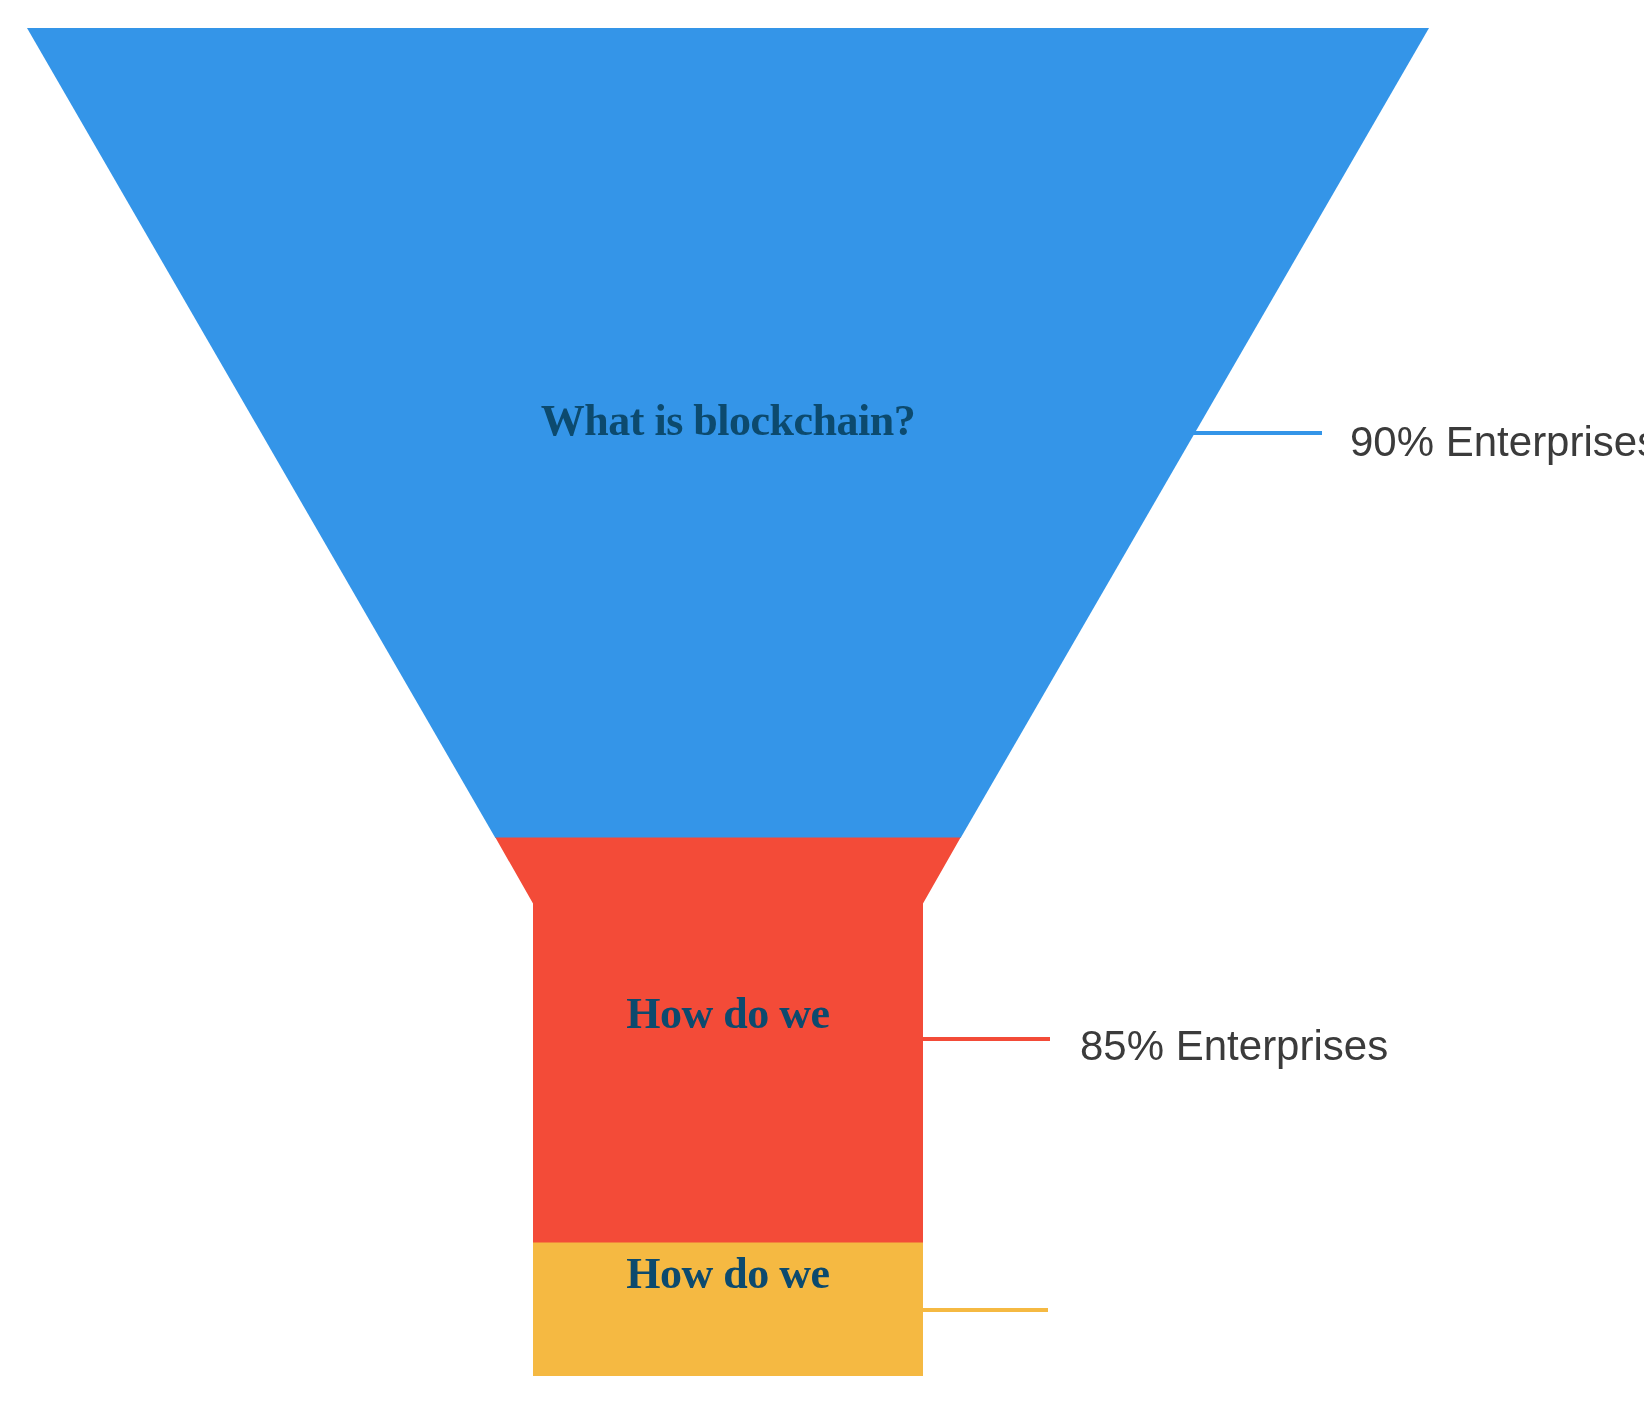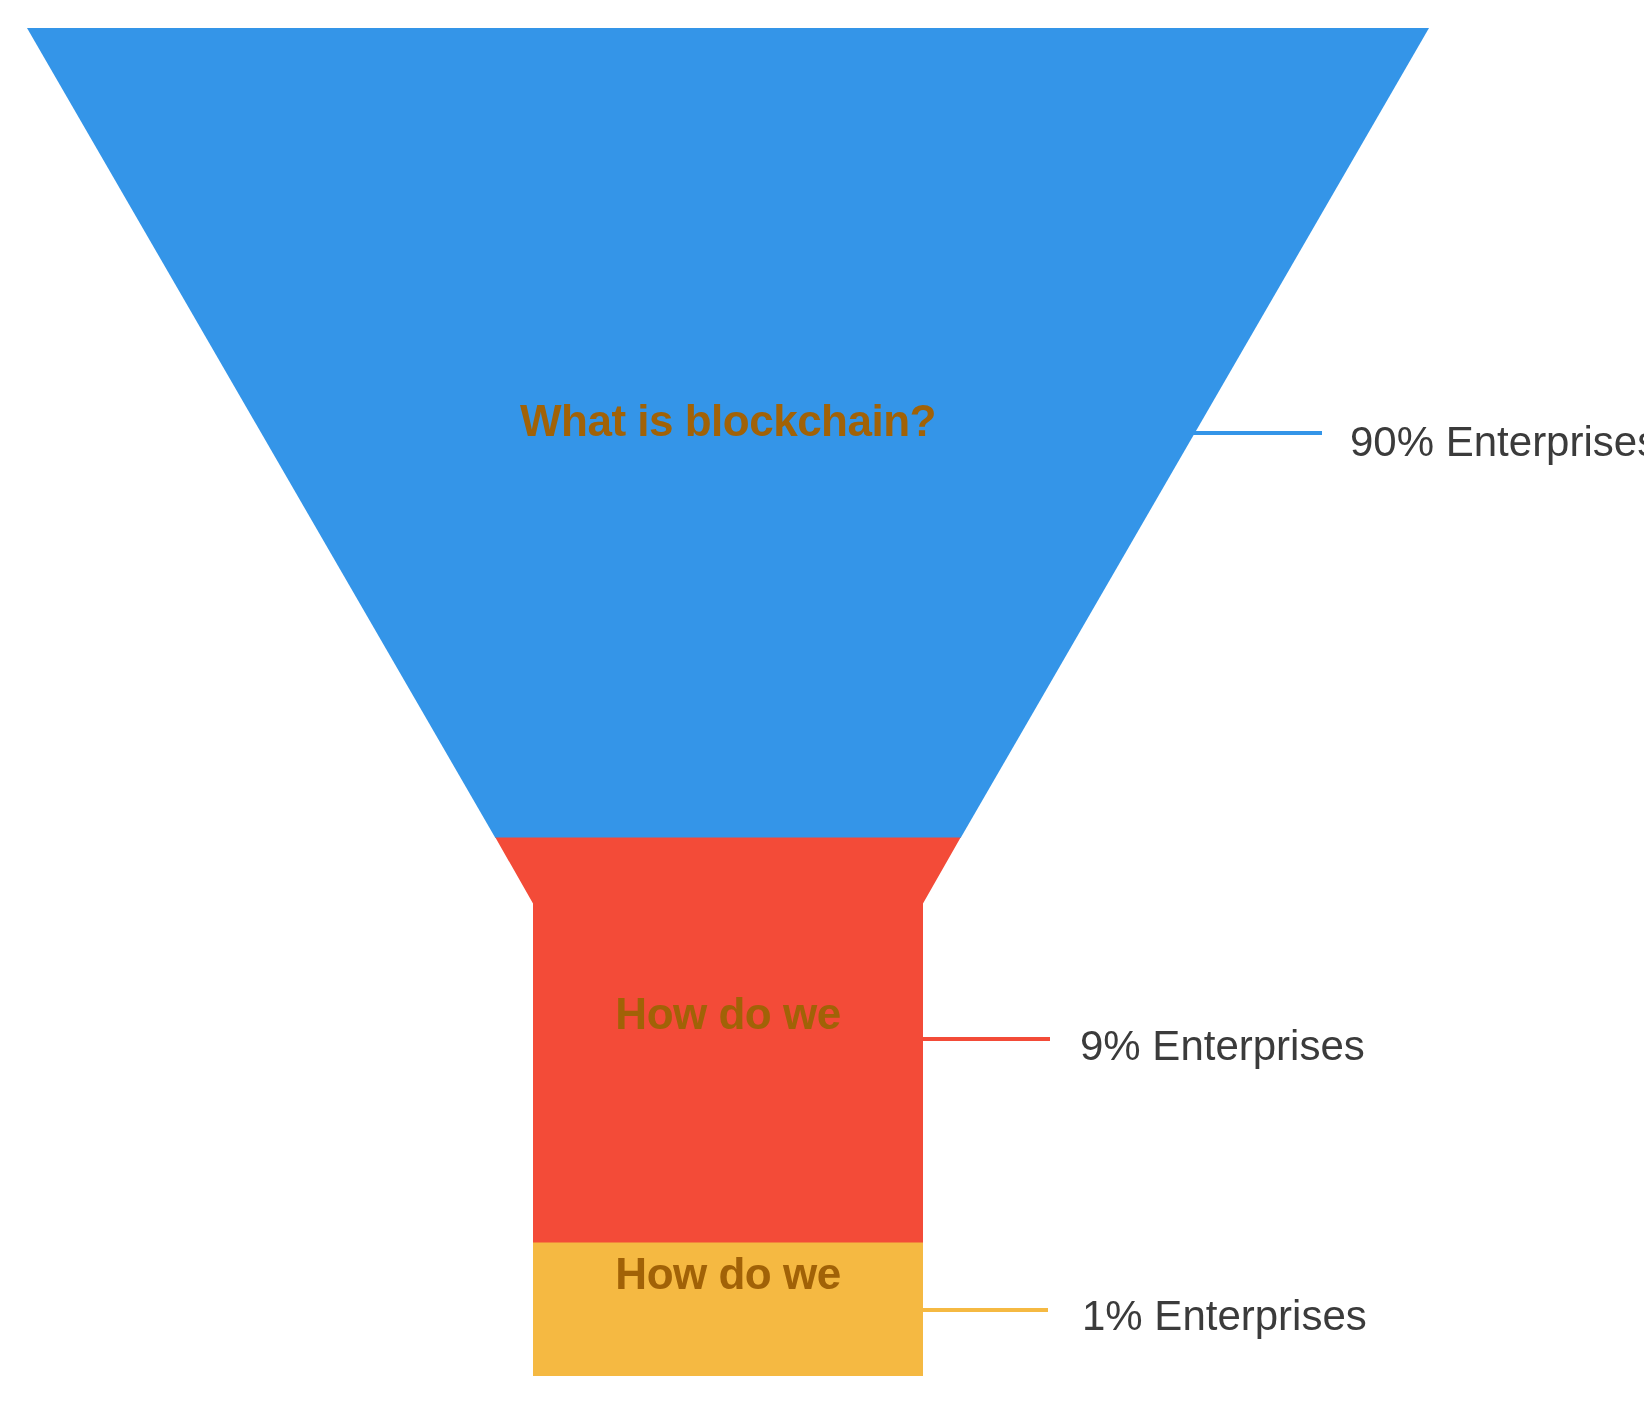--- a/index.html
+++ b/index.html
@@ -12,26 +12,27 @@
     font-family: "Liberation Sans", sans-serif;
   }
   .funnel-svg {
     position: absolute;
     left: 0; top: 0;
     width: 1644px;
     height: 1412px;
   }
   .stage-label {
     position: absolute;
-    color: #a16207;
+    color: #0c4a6e;
     font-weight: 700;
     font-size: 44px;
     line-height: 53px;
     letter-spacing: -0.5px;
     text-align: center;
+    font-family: Liberation Serif, serif;
   }
   .stage-label-1 { left: 378px; width: 700px; top: 394px; }
   .stage-label-2 { left: 478px; width: 500px; top: 987px; }
   .stage-label-3 { left: 478px; width: 500px; top: 1247px; }
   .value-label {
     position: absolute;
     color: #3B3B3B;
     font-weight: 400;
     font-size: 42px;
     line-height: 52px;
@@ -61,16 +62,15 @@
 
   <div class="stage-label stage-label-2">
     <div>How do we</div>
   </div>
 
   <div class="stage-label stage-label-3">
     <div>How do we</div>
   </div>
 
   <div class="value-label value-label-1">90% Enterprises</div>
-  <div class="value-label value-label-2">9% Enterprises</div>
-  <div class="value-label value-label-3">1% Enterprises</div>
+  <div class="value-label value-label-2">85% Enterprises</div>
 
 </div>
 
 </body></html>

